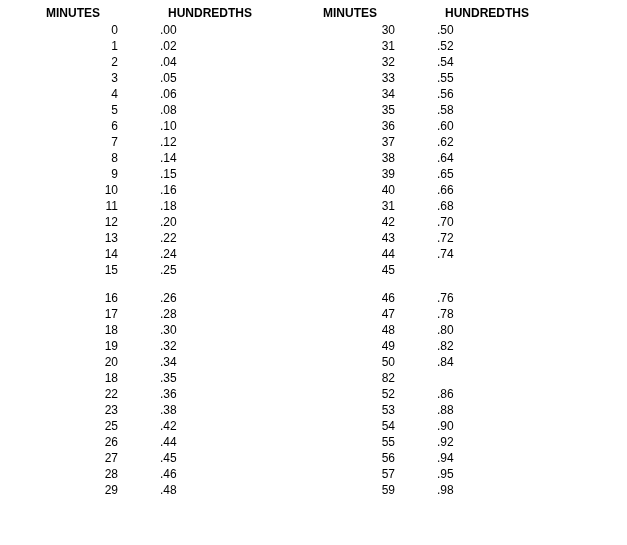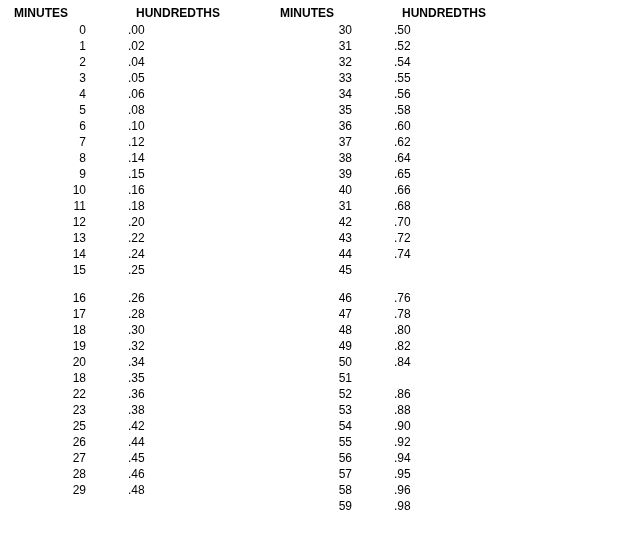--- a/index.html
+++ b/index.html
@@ -11,21 +11,22 @@
     width: 627px;
     height: 545px;
     font-family: Verdana, Geneva, sans-serif;
     font-size: 12px;
     color: #000000;
     position: relative;
   }
   .wrap {
     display: flex;
     padding-top: 6px;
-    padding-left: 14px;
+    padding-left: 46px;
+    gap: 11px;
   }
   .col {
     display: flex;
     flex-direction: column;
   }
   .col + .col {
     margin-left: 60px;
   }
   .hdr {
     display: flex;
@@ -279,21 +280,21 @@
         </div>
         <div class="row">
           <span class="cmin">49</span>
           <span class="chun">.82</span>
         </div>
         <div class="row">
           <span class="cmin">50</span>
           <span class="chun">.84</span>
         </div>
         <div class="row">
-          <span class="cmin">51</span>
+          <span class="cmin">82</span>
         </div>
         <div class="row">
           <span class="cmin">52</span>
           <span class="chun">.86</span>
         </div>
         <div class="row">
           <span class="cmin">53</span>
           <span class="chun">.88</span>
         </div>
         <div class="row">
@@ -304,24 +305,20 @@
           <span class="cmin">55</span>
           <span class="chun">.92</span>
         </div>
         <div class="row">
           <span class="cmin">56</span>
           <span class="chun">.94</span>
         </div>
         <div class="row">
           <span class="cmin">57</span>
           <span class="chun">.95</span>
-        </div>
-        <div class="row">
-          <span class="cmin">58</span>
-          <span class="chun">.96</span>
         </div>
         <div class="row">
           <span class="cmin">59</span>
           <span class="chun">.98</span>
         </div>
       </div>
   </div>
 </div>
 
 </body></html>

